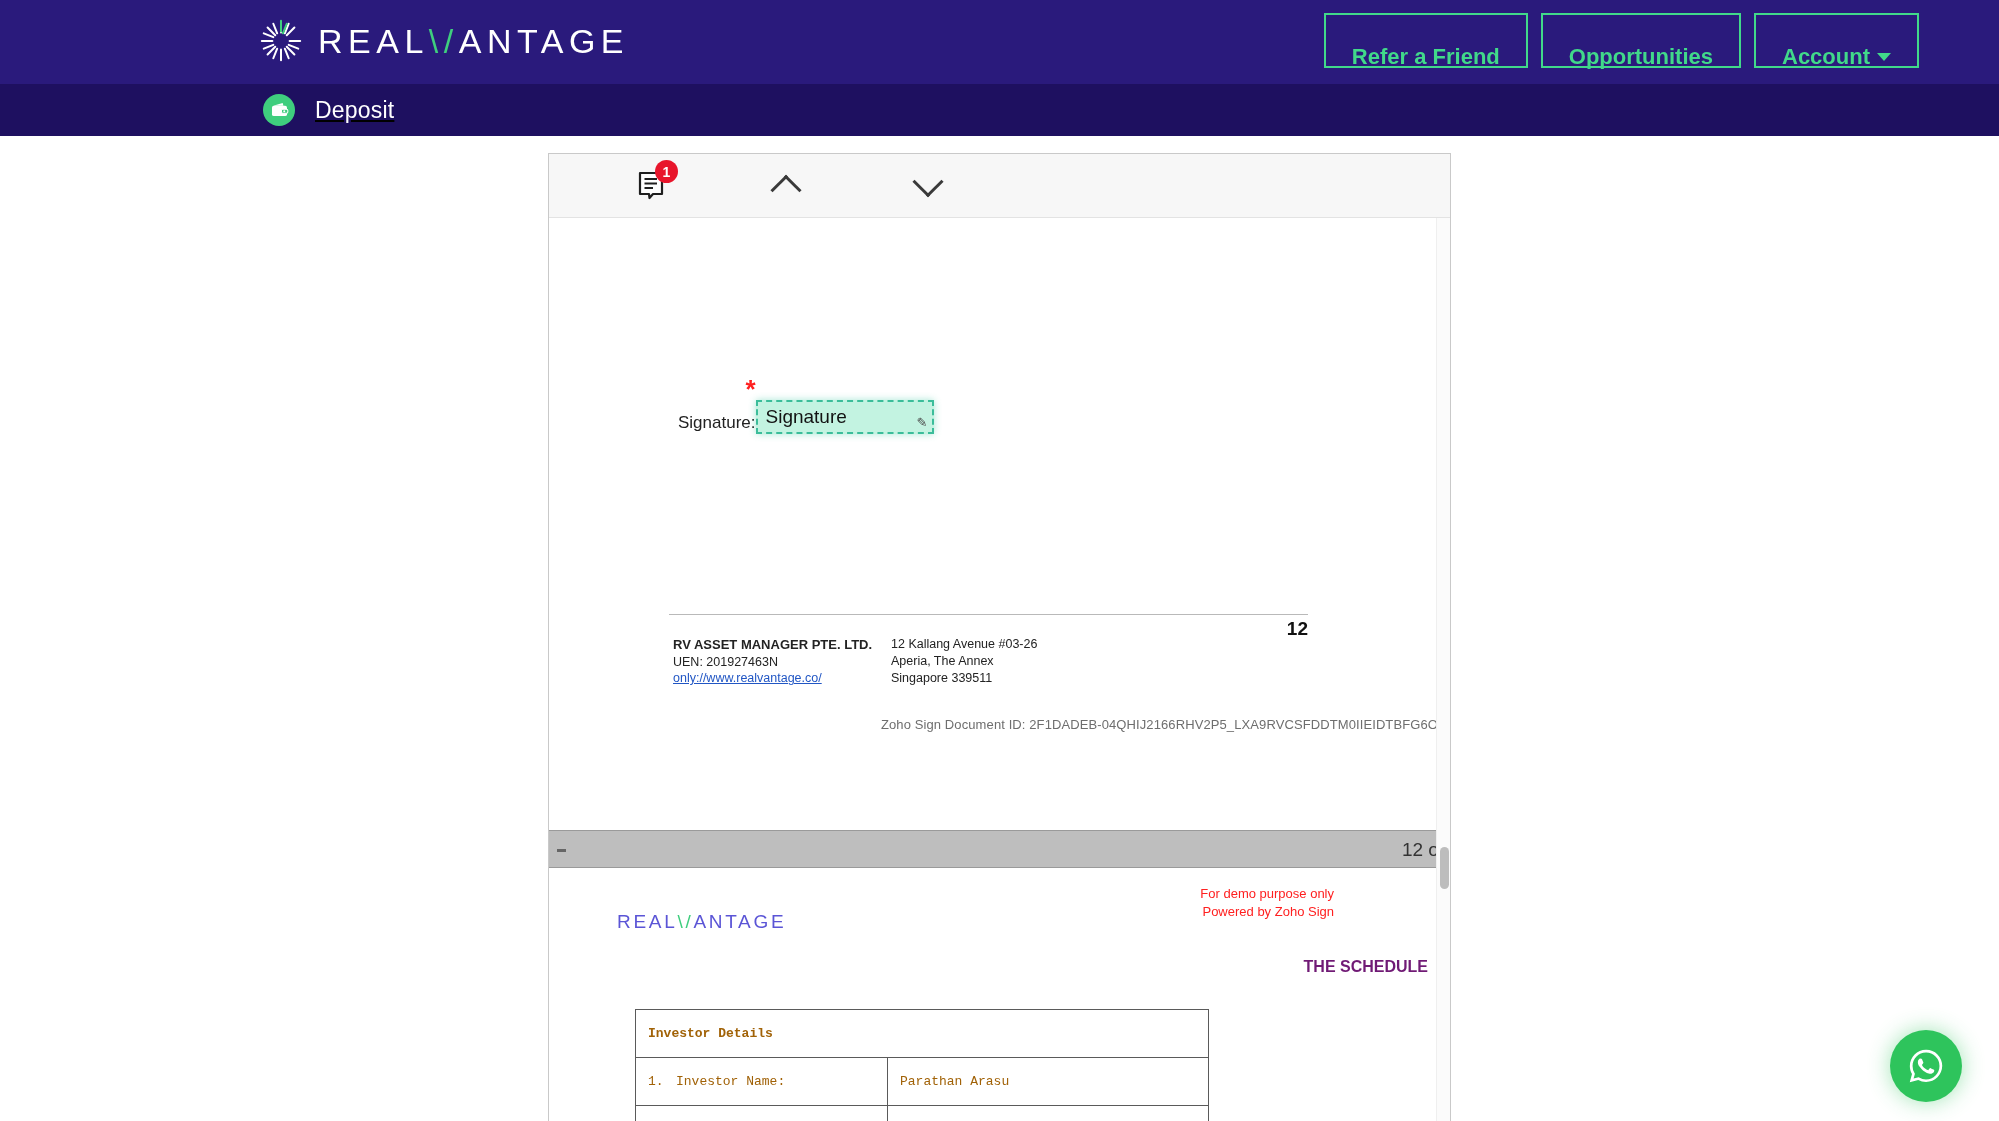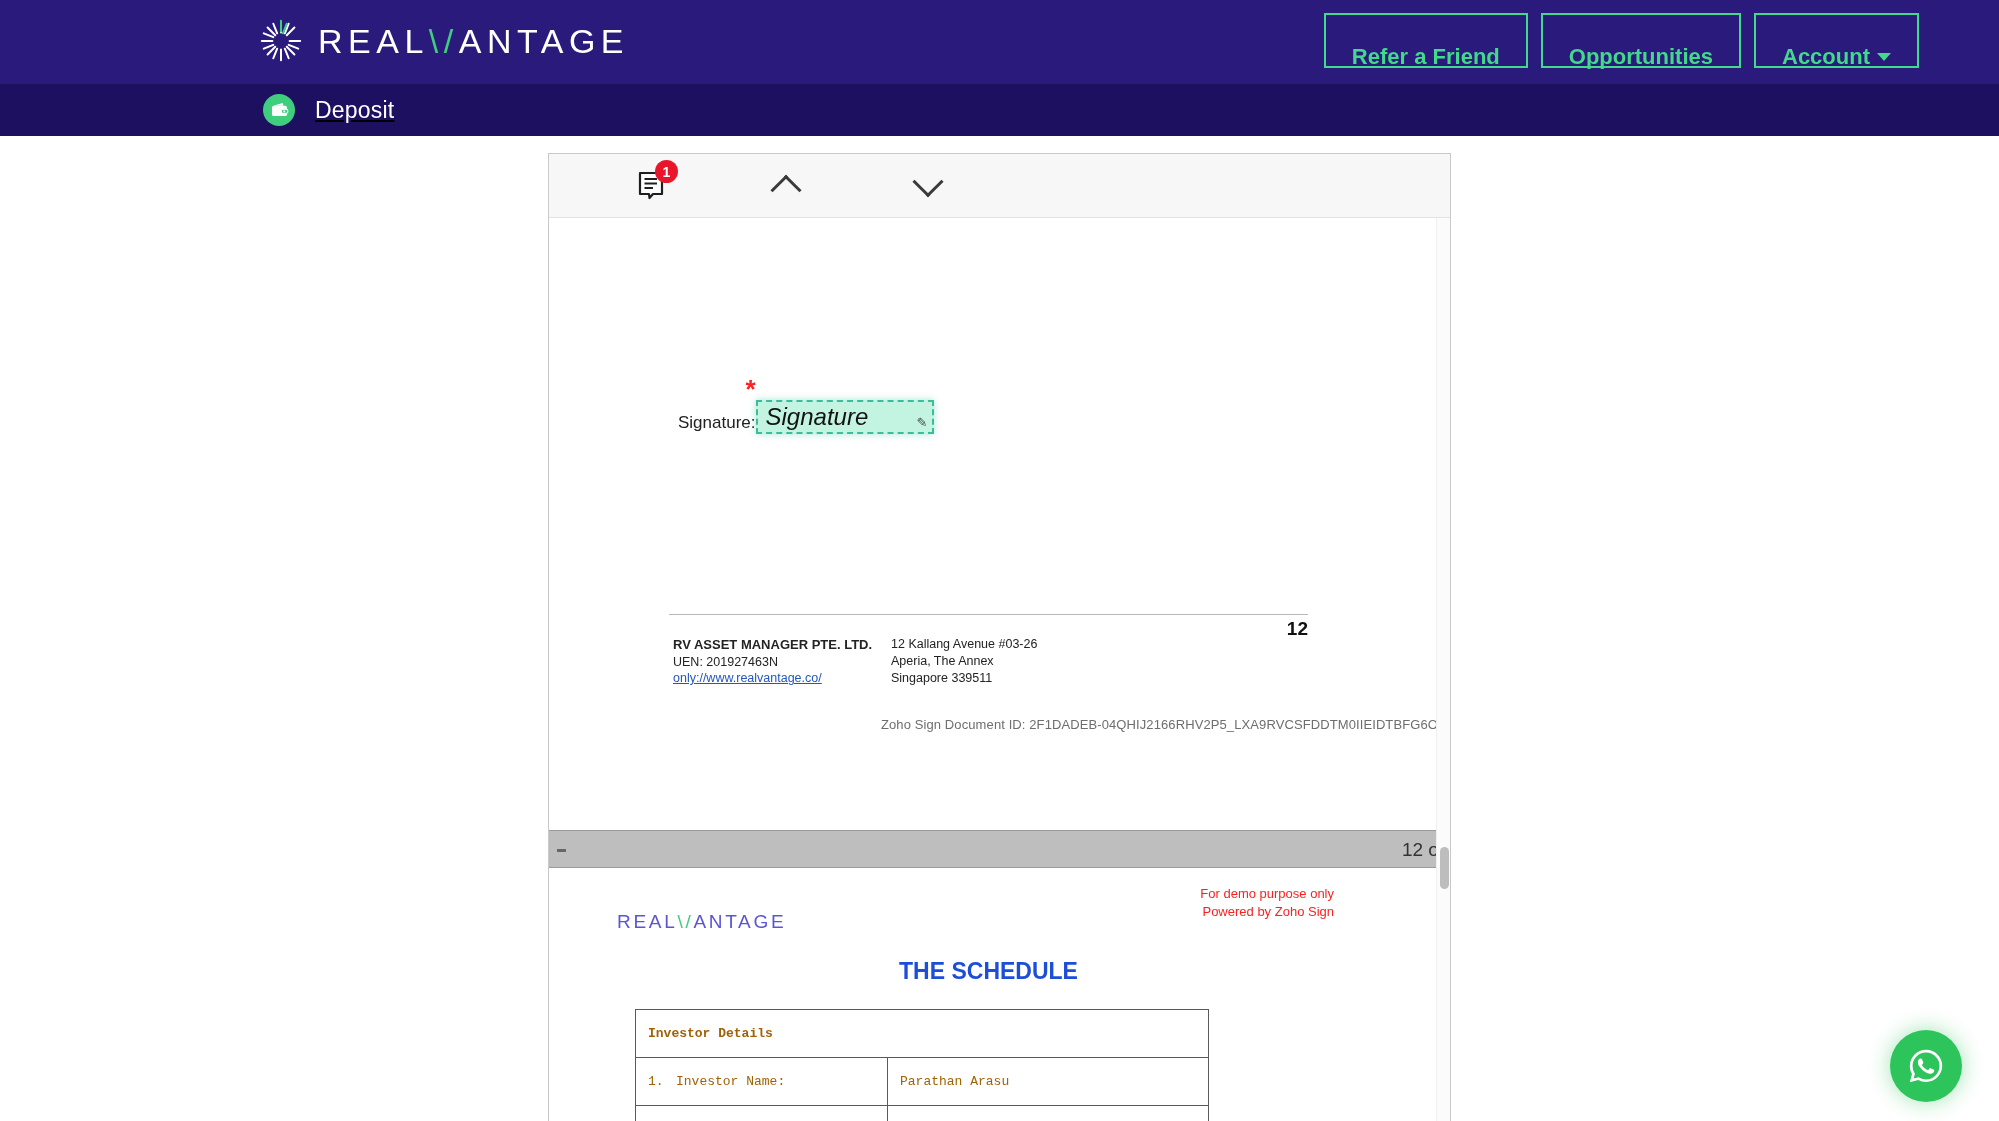--- a/index.html
+++ b/index.html
@@ -151,21 +151,21 @@
   .sig-field {
     position: relative;
     width: 178px; height: 34px;
     background: #c3f3e1;
     border: 2px dashed #3bbd9a;
     box-shadow: 0 0 7px rgba(60,200,160,.45);
     display: flex; align-items: center;
     padding-left: 8px;
     cursor: pointer;
   }
-  .sig-field-text { font-size: 24px; color: #121212; font-style: italic; }
+  .sig-field-text { font-size: 19px; color: #121212; }
   .pen {
     position: absolute; right: 4px; bottom: 2px;
     font-size: 13px; color: #4a4a4a; transform: rotate(0deg);
   }
   .sig-underline {
     width: 178px; height: 0;
     border-bottom: 2px dashed #555;
     margin-top: 2px;
   }
 
@@ -220,21 +220,21 @@
     font-size: 13px; line-height: 1.35;
   }
   .rv-logo2 {
     position: absolute; left: 68px; top: 43px;
     font-size: 19px; letter-spacing: 2.7px;
     color: #5b55d6; white-space: nowrap;
   }
   .rv-logo2 .v { color: #3fce7e; }
   .sched-title {
     position: absolute; left: 0; top: 90px; width: 879px;
-    text-align: center; font-size: 23px; font-weight: bold; color: #1d4ed8;
+    text-align: right; font-size: 16px; font-weight: bold; color: #701a75;
   }
   .tbl {
     position: absolute; left: 86px; top: 141px;
     width: 574px;
     border-collapse: collapse;
   }
   .tbl td {
     border: 1px solid #5a5a5a;
     font-size: 13px; color: #a16207;
     padding: 12px 12px;

